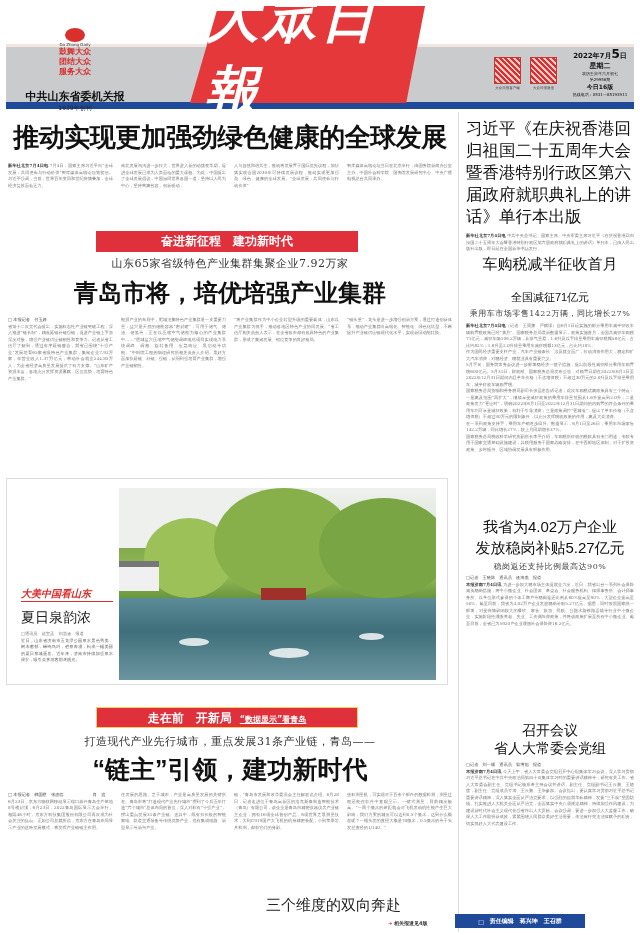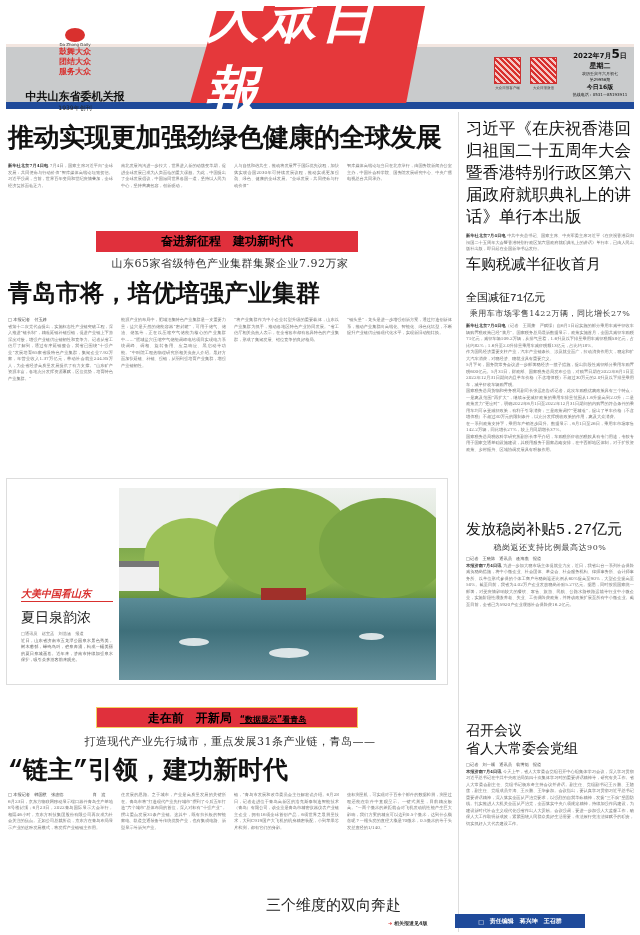--- a/index.html
+++ b/index.html
@@ -18,25 +18,25 @@
 .qr{position:absolute;top:57px;width:27px;height:27px;background:repeating-linear-gradient(45deg,#d9302e 0 2px,#f5c8c6 2px 4px);border:1px solid #c33}
 .qr-label{position:absolute;top:86px;font-size:3.5px;color:#444;font-family:"DejaVu Sans",sans-serif;width:45px;text-align:center}
 .dateblk{position:absolute;left:560px;top:47px;width:80px;text-align:center;font-family:"DejaVu Sans",sans-serif;color:#111}
 .dateblk .d{font-size:7px;font-weight:bold}
 .dateblk .d b{font-size:12px}
 .dateblk .w{font-size:7px;font-weight:bold}
 .dateblk .s{font-size:4px;line-height:6px}
 .dateblk .t{font-size:6px;font-weight:bold}
 .sec{position:absolute}
 .sub{font-size:14px;color:#222;text-align:center;letter-spacing:0.5px}
-.headline{font-family:Liberation Mono, monospace;font-weight:bold;color:#111;}
+.headline{font-family:Liberation Sans, sans-serif;font-weight:bold;color:#111;text-align:center}
 .body{font-size:4.2px;line-height:6.5px;color:#777;text-align:justify}
 .cols{display:flex;gap:8px}
 .cols>div{flex:1}
-.redbar{background:#e0303c;color:#000000;font-family:"DejaVu Sans",sans-serif;font-weight:bold;text-align:center}
+.redbar{background:#e0303c;color:#ffffff;font-family:"DejaVu Sans",sans-serif;font-weight:bold;text-align:center}
 .vline{position:absolute;left:458px;top:112px;width:1px;height:820px;background:#ddd}
 .photo{position:absolute;left:119px;top:488px;width:317px;height:192px;background:linear-gradient(180deg,#eef1ee 0%,#dfe8da 20%,#7ea84c 30%,#96bc56 45%,#5f8d3a 60%,#3f6f4a 70%,#5d8d9b 78%,#4f7f8e 88%,#6d96a4 100%);overflow:hidden}
 .photo .sky{position:absolute;left:0;top:0;width:120px;height:60px;background:#eef0ee}
 .photo .tree{position:absolute;border-radius:50%;background:#8fb84e}
 .photo .building{position:absolute;left:0;top:73px;width:40px;height:30px;background:#f0f0f0;border-top:6px solid #777}
 .photo .water{position:absolute;left:0;top:110px;width:317px;height:82px;background:linear-gradient(180deg,#5b8c97,#3e6f7a 40%,#6b95a0)}
 .photo .pavilion{position:absolute;left:142px;top:100px;width:45px;height:12px;background:#a0302a}
 .photo .fountain{position:absolute;border-radius:50%;background:rgba(255,255,255,0.8)}
 .feature{position:absolute;left:6px;top:478px;width:442px;height:207px;border:1px solid #ddd}
 .editor{position:absolute;left:455px;top:914px;width:130px;height:14px;background:#1f4a9a;color:#fff;font-family:"DejaVu Sans",sans-serif;font-size:6px;font-weight:bold;display:flex;align-items:center;justify-content:center;gap:6px}
@@ -149,20 +149,21 @@
     <p class="body"><b style="color:#333">新华社北京7月4日电</b><span>（记者　王雨萧　严赋憬）</span><span>自6月1日起实施的部分乘用车减半征收车辆购置税政策已经“满月”。国家税务总局最新数据显示，政策实施首月，全国共减征车购税71亿元，减征车辆109.2万辆，从排气量看，1.6升及以下排量乘用车减征税额58亿元，占比约82%；1.6升至2.0升排量乘用车减征税额13亿元，占比约18%。</span></p>
     <p class="body">作为国民经济重要支柱产业，汽车产业链条长、涉及就业面广，拉动消费作用大，稳定和扩大汽车消费，对稳经济、稳就业具有重要意义。</p>
     <p class="body">5月下旬，国务院常务会议进一步部署稳经济一揽子措施，提出阶段性减征部分乘用车购置税600亿元。5月31日，财政部、国家税务总局发布公告，对购置日期在2022年6月1日至2022年12月31日期间内且单车价格（不含增值税）不超过30万元的2.0升及以下排量乘用车，减半征收车辆购置税。</p>
     <p class="body">国家税务总局货物和劳务税司副司长张运忠告诉记者，此次车购税优惠政策具有三个特点：一是惠及范围“再扩大”，继续享受减征政策的乘用车排量范围从1.6升提高到2.0升；二是政策发力“更应时”，明确2022年6月1日至2022年12月31日期间的内购置的符合条件的乘用车均可享受减征政策，有利于引导消费；三是政策调控“更精准”，提出了单车价格（不含增值税）不超过30万元的限制条件，以充分发挥税收政策的作用，惠及大众消费。</p>
     <p class="body">在一系列政策支持下，乘用车产销逐步回升。数据显示，6月1日至26日，乘用车市场零售142.2万辆，同比增长27%，较上月同期增长37%。</p>
     <p class="body">国家税务总局税收科学研究所副所长李平介绍，车购税所征收的税款具有专门用途，专款专用于国家交通基础设施建设，其税用服务于国家战略安排，在中西部地区体制，对于扩投资政策、乡村振兴、区域协调发展具有积极作用。</p>
   </div>
 </article>
 
 <article class="sec" style="left:466px;top:518px;width:168px">
+  <div class="headline" style="font-weight:normal;font-size:15px">我省为4.02万户企业</div>
   <div class="headline" style="font-weight:normal;font-size:15px;margin-top:2px">发放稳岗补贴5.27亿元</div>
   <div class="sub" style="font-size:8px;margin-top:3px;color:#444">稳岗返还支持比例最高达90%</div>
   <div class="body" style="margin-top:3px;color:#555">□记者　王晓陈　通讯员　逄海燕　报道</div>
   <div class="body" style="height:118px;overflow:hidden"><b style="color:#333">本报济南7月4日讯</b> <span>为进一步加大稳市场主体促就业力度，近日，我省出台一系列社会保险减负稳岗措施，将中小微企业、社会团体、基金会、社会服务机构、律师事务所、会计师事务所、以单位形式参保的个体工商户等稳岗返还比例从60%提高至90%，大型企业提高至50%。截至目前，我省为4.02万户企业发放稳岗补贴5.27亿元。据悉，同时按照国家统一部署，对受疫情影响较大的餐饮、零售、旅游、民航、公路水路铁路运输等行业中小微企业，实施阶段性缓缴养老、失业、工伤保险费政策，并将该政策扩展至所有中小微企业。截至目前，全省已为5920户企业缓缴社会保险费16.2亿元。</span></div>
 </article>
 
 <article class="sec" style="left:466px;top:720px;width:168px">
   <div class="headline" style="font-weight:normal;font-size:14px;margin-top:2px">召开会议</div>
   <div class="headline" style="font-weight:normal;font-size:14px">省人大常委会党组</div>
   <div class="body" style="margin-top:4px;color:#555">□记者　刘一颖　通讯员　翁博韬　报道</div>

